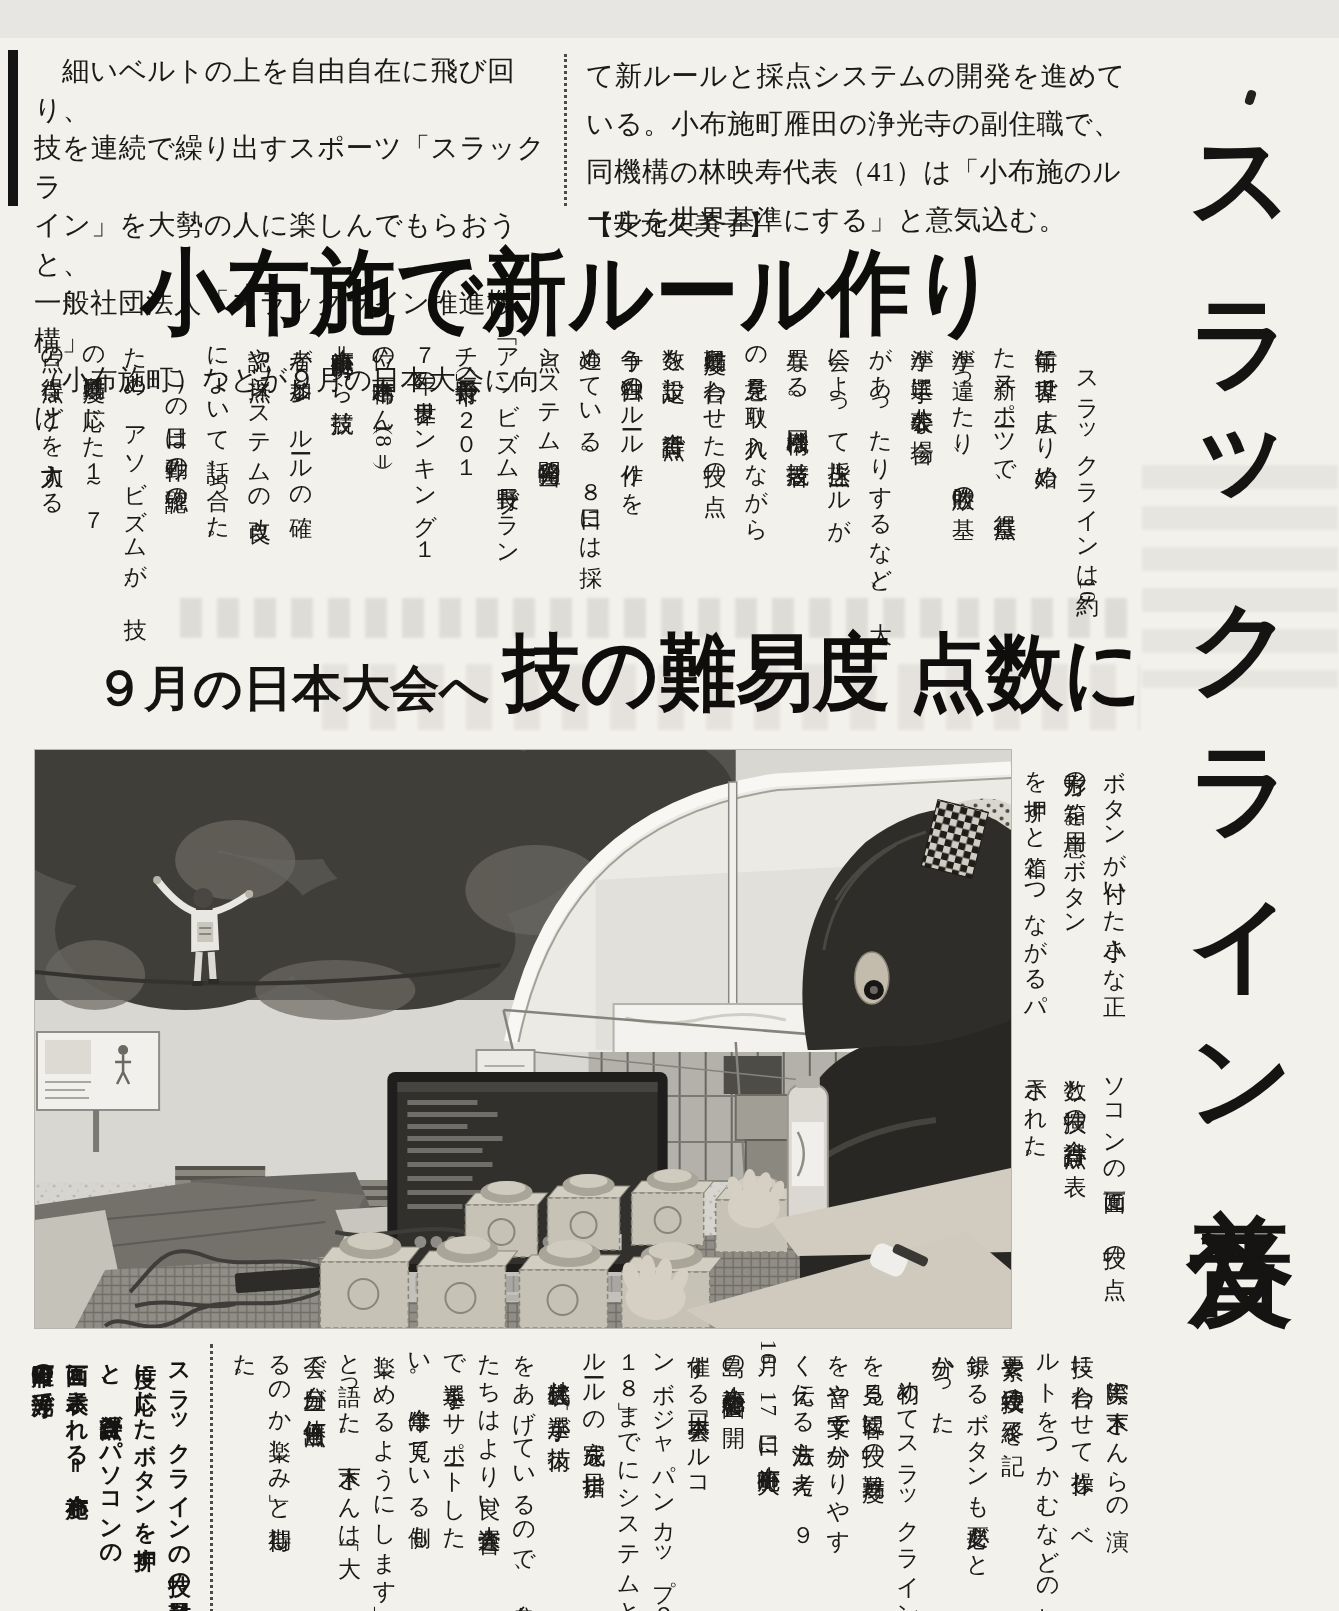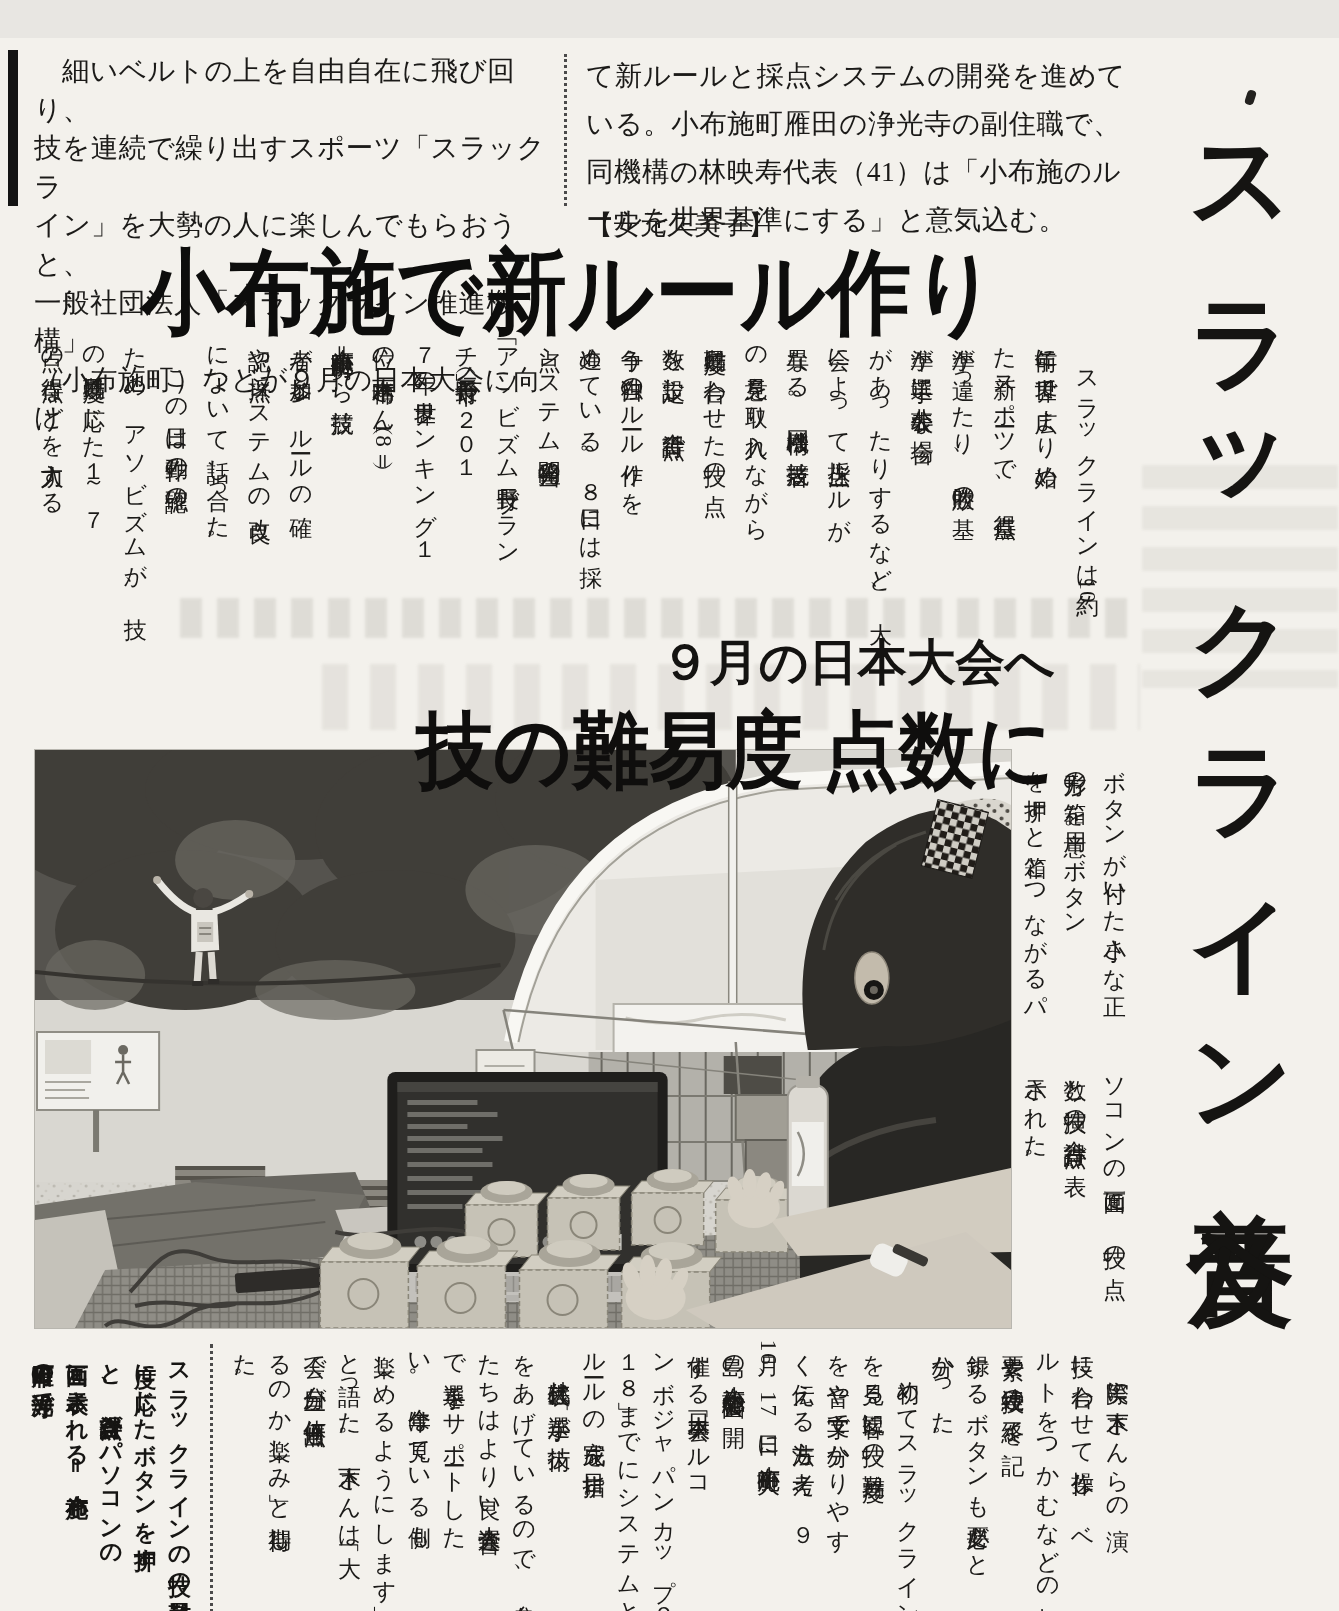--- a/index.html
+++ b/index.html
@@ -15,21 +15,21 @@
   .lead-divider{position:absolute;left:564px;top:16px;height:152px;border-left:3px dotted #4a4a4a;}
   
   .headline-main{position:absolute;left:100px;top:192px;width:940px;text-align:center;
       font-family:"Liberation Sans","DejaVu Sans",sans-serif;font-weight:900;font-size:84px;
       color:#0d0d0c;transform:scaleY(1.1);transform-origin:top;white-space:nowrap;letter-spacing:1px;}
   .headline-vertical{position:absolute;left:1146px;top:44px;height:1270px;width:192px;
       writing-mode:vertical-rl;text-orientation:mixed;
       font-family:"Liberation Sans","DejaVu Sans",sans-serif;font-weight:900;font-size:103px;
       letter-spacing:.30em;line-height:192px;color:#151412;}
   .headline-sub{position:absolute;left:95px;top:592px;width:960px;height:100px;display:flex;
-      align-items:flex-end;z-index:2;flex-direction:column;}
+      align-items:flex-end;gap:14px;z-index:2;}
   .headline-sub .kicker{font-family:"Liberation Sans","DejaVu Sans",sans-serif;font-weight:900;
       font-size:49px;color:#141311;padding-bottom:8px;white-space:nowrap;}
   .headline-sub .big{font-family:"Liberation Serif","DejaVu Serif",serif;font-weight:900;
       font-size:77px;color:#0f0e0d;transform:scaleY(1.08);transform-origin:bottom;white-space:nowrap;}
   
   .vtext{writing-mode:vertical-rl;text-orientation:mixed;white-space:pre-line;
          text-combine-upright:digits 2;}
   .body1{position:absolute;left:28px;top:293px;width:1080px;height:294px;
          font-size:23px;line-height:41.4px;letter-spacing:1.4px;}
   .side-row1{position:absolute;left:1014px;top:716px;width:120px;height:278px;

